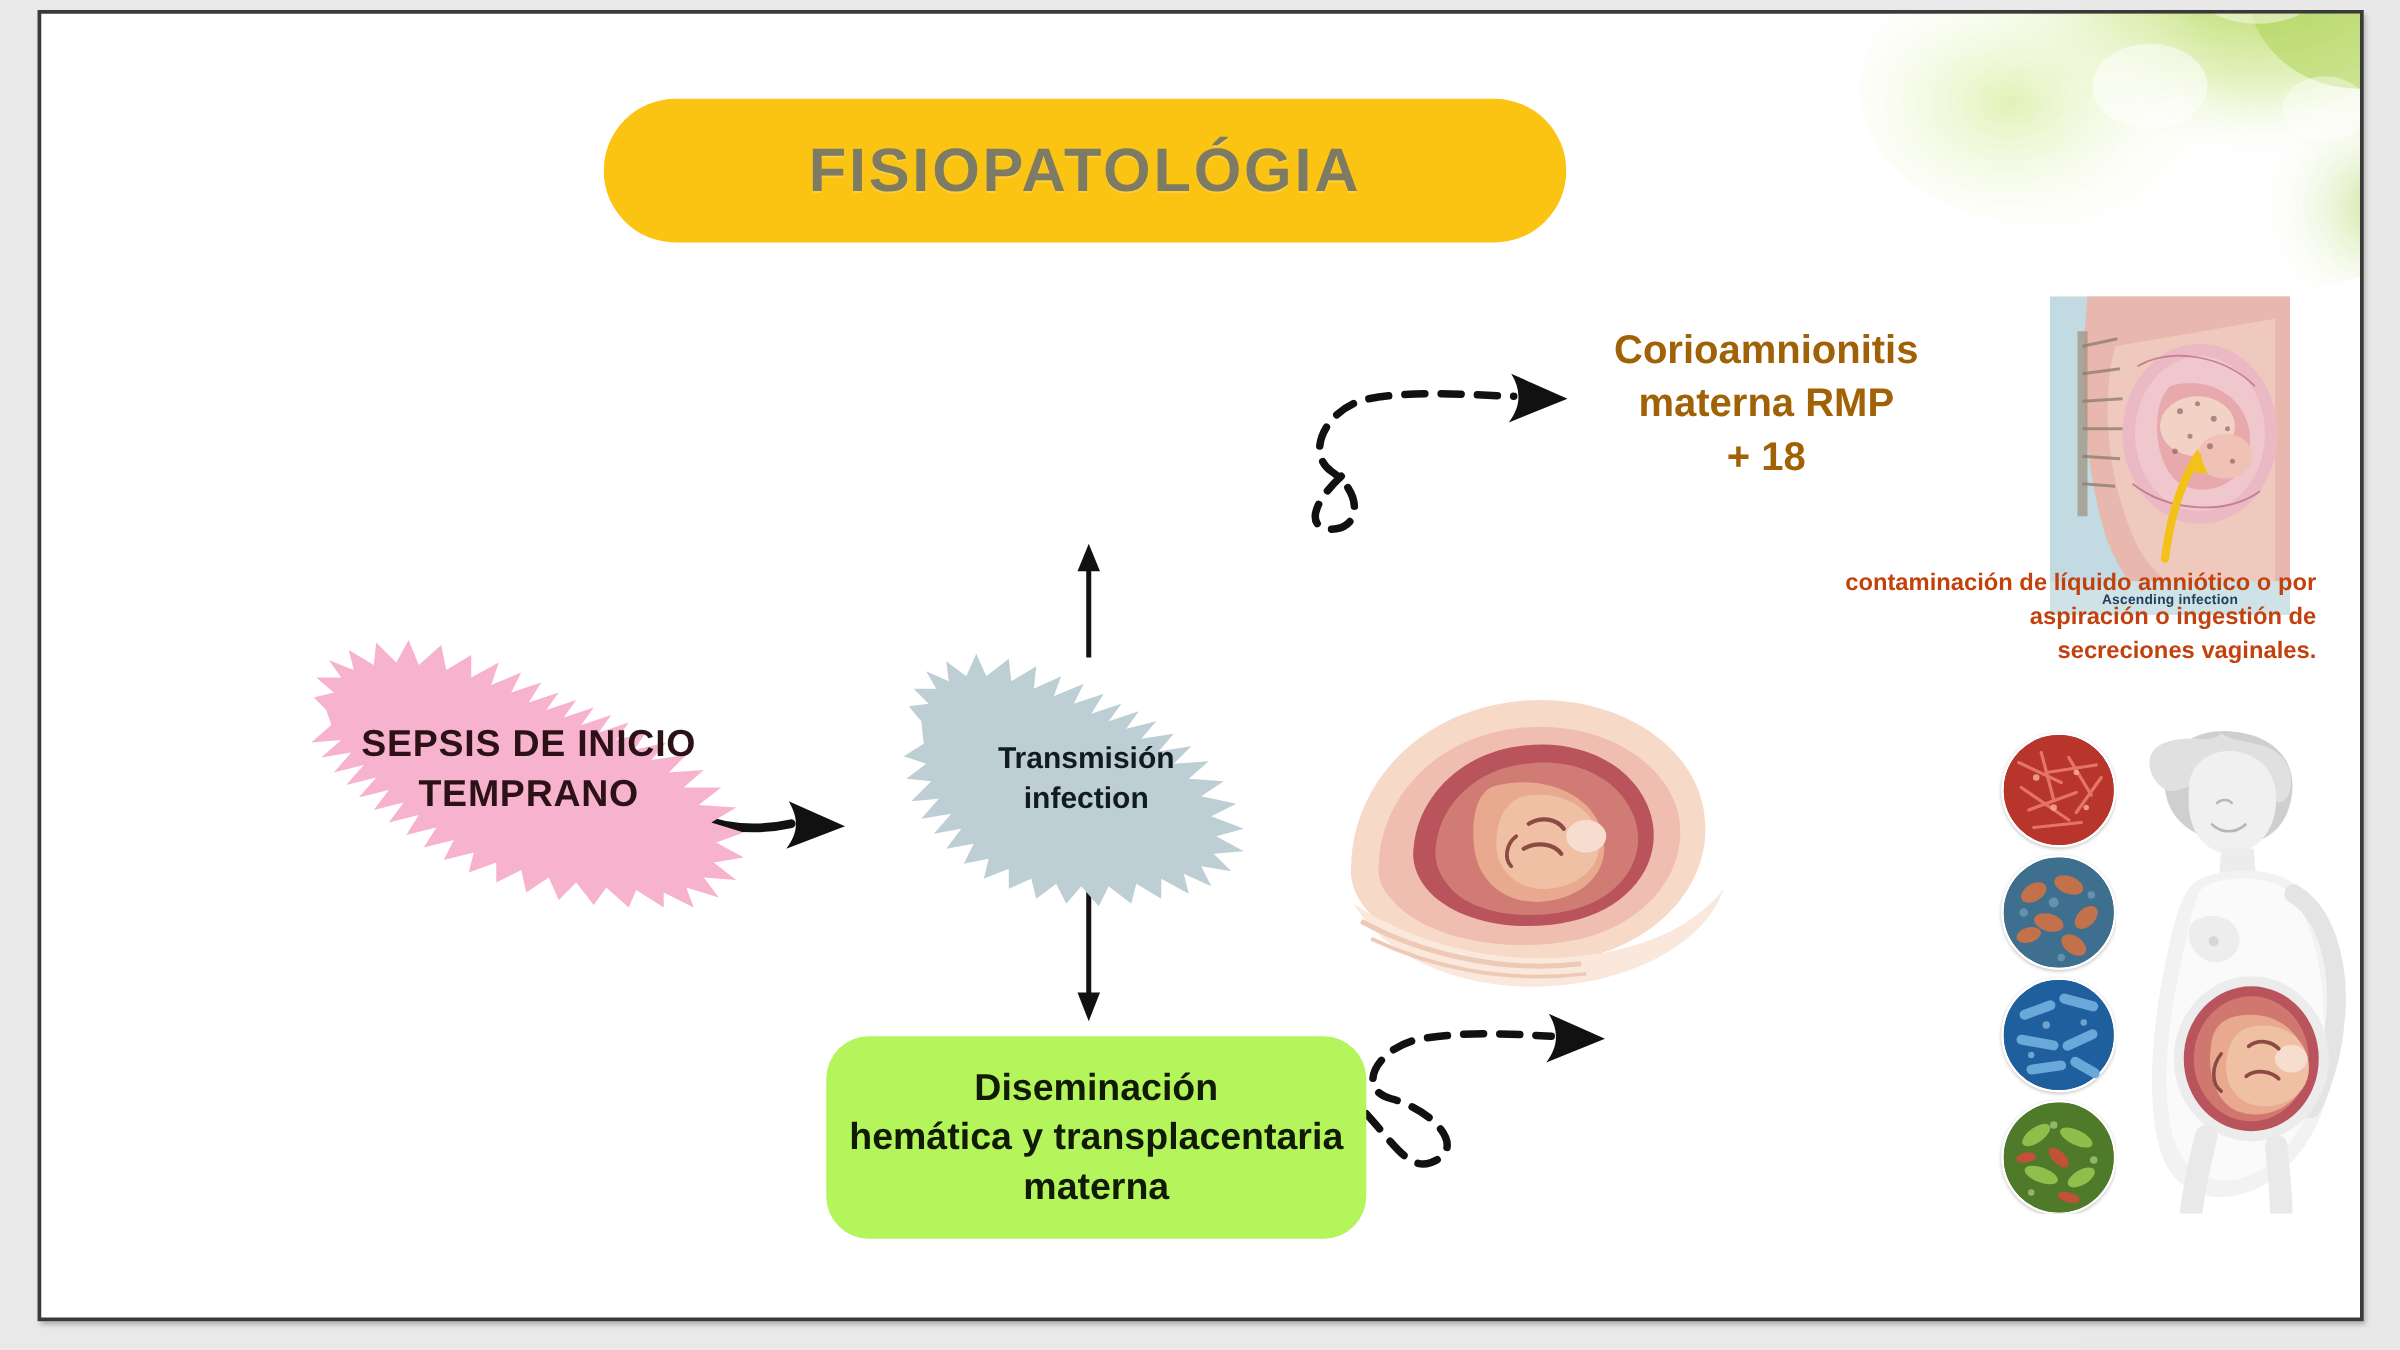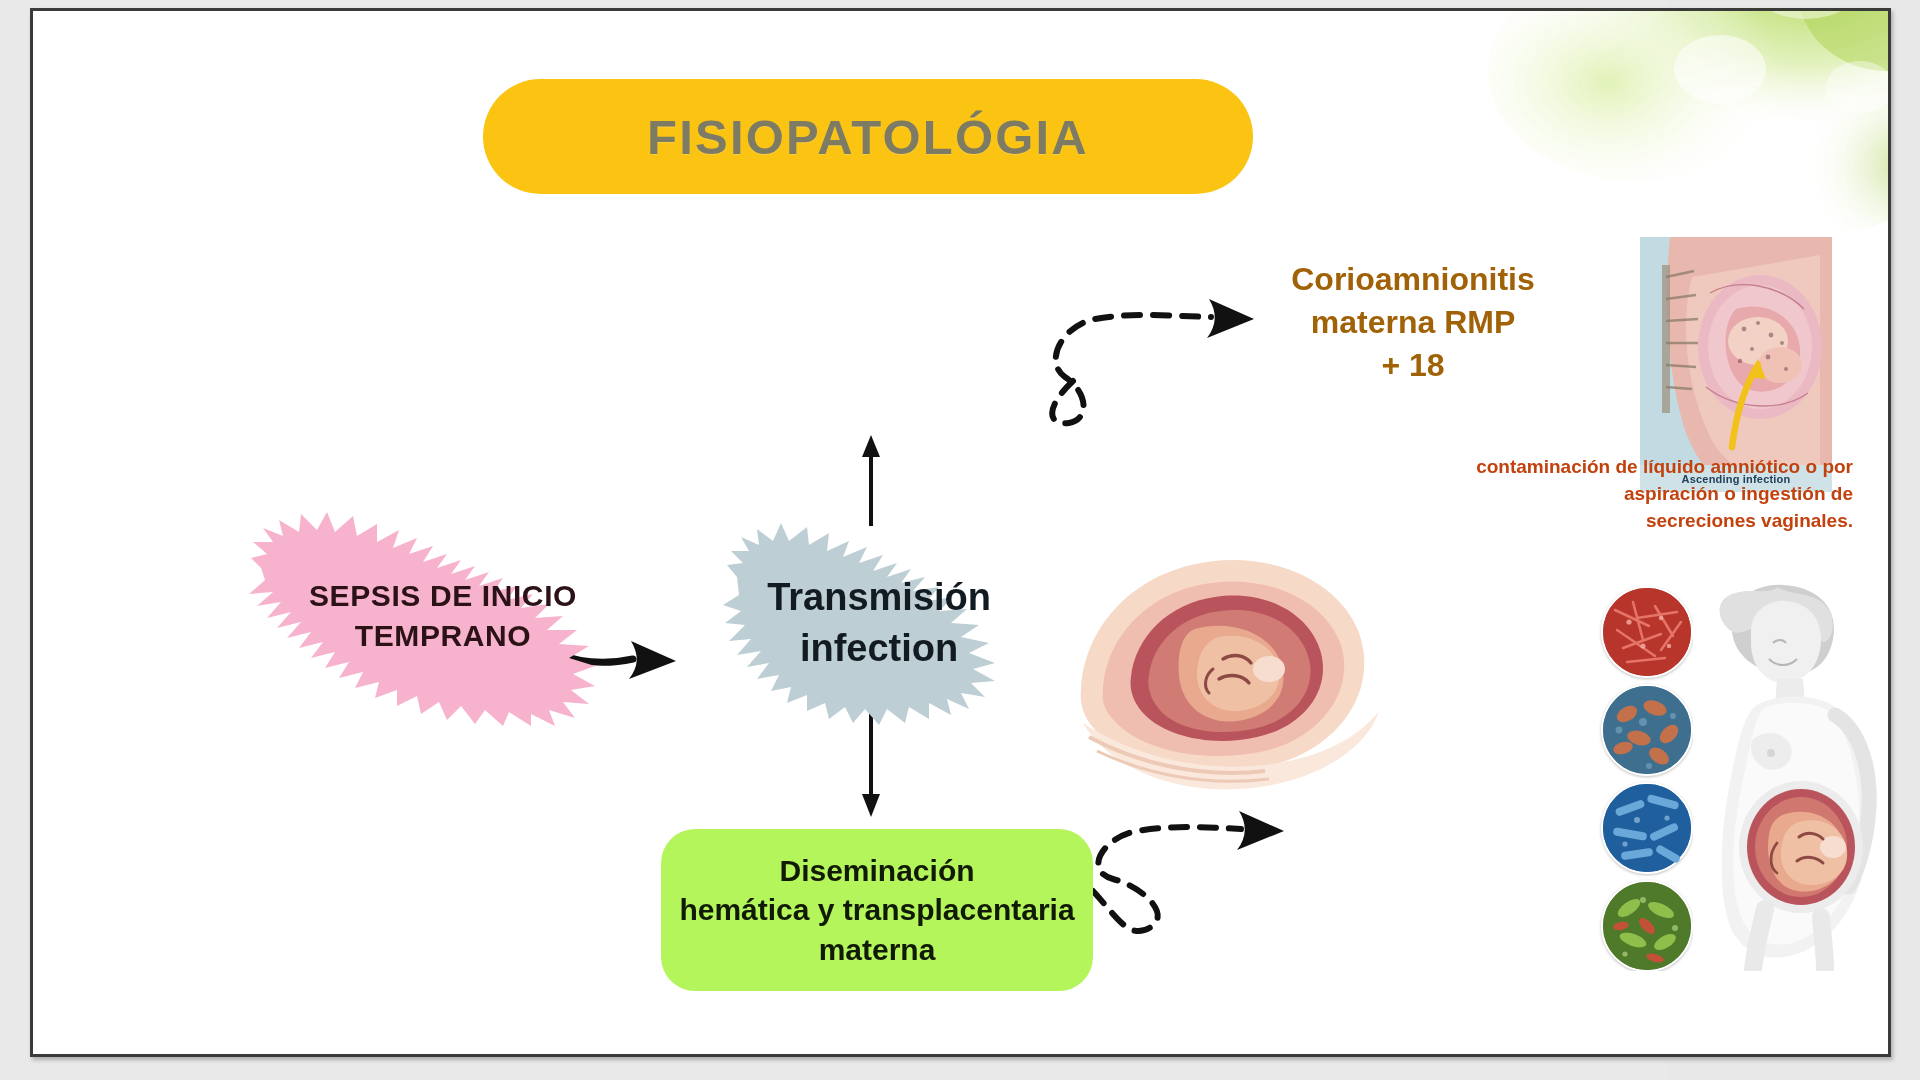--- a/index.html
+++ b/index.html
@@ -99,36 +99,36 @@
   .blob-wrap {
     position: absolute;
   }
   .blob-wrap svg { display: block; }
   .blob-label {
     position: absolute;
     left: 0; top: 0;
     width: 100%; height: 100%;
     display: flex;
     align-items: center;
-    justify-content: flex-end;
+    justify-content: center;
     text-align: center;
     font-weight: bold;
     line-height: 1.34;
     box-sizing: border-box;
   }
   #pink-blob { left: 210px; top: 495px; width: 360px; height: 220px; }
   #pink-blob .blob-label {
     font-size: 30px;
     letter-spacing: 0.6px;
     color: #2c1117;
     padding: 0 26px;
   }
   #gray-blob { left: 690px; top: 508px; width: 292px; height: 208px; }
   #gray-blob .blob-label {
-    font-size: 38px;
+    font-size: 24px;
     color: #121b22;
     padding: 0 24px;
   }
 
   
   .callout {
     position: absolute;
     text-align: center;
     font-weight: bold;
     color: #a16207;

